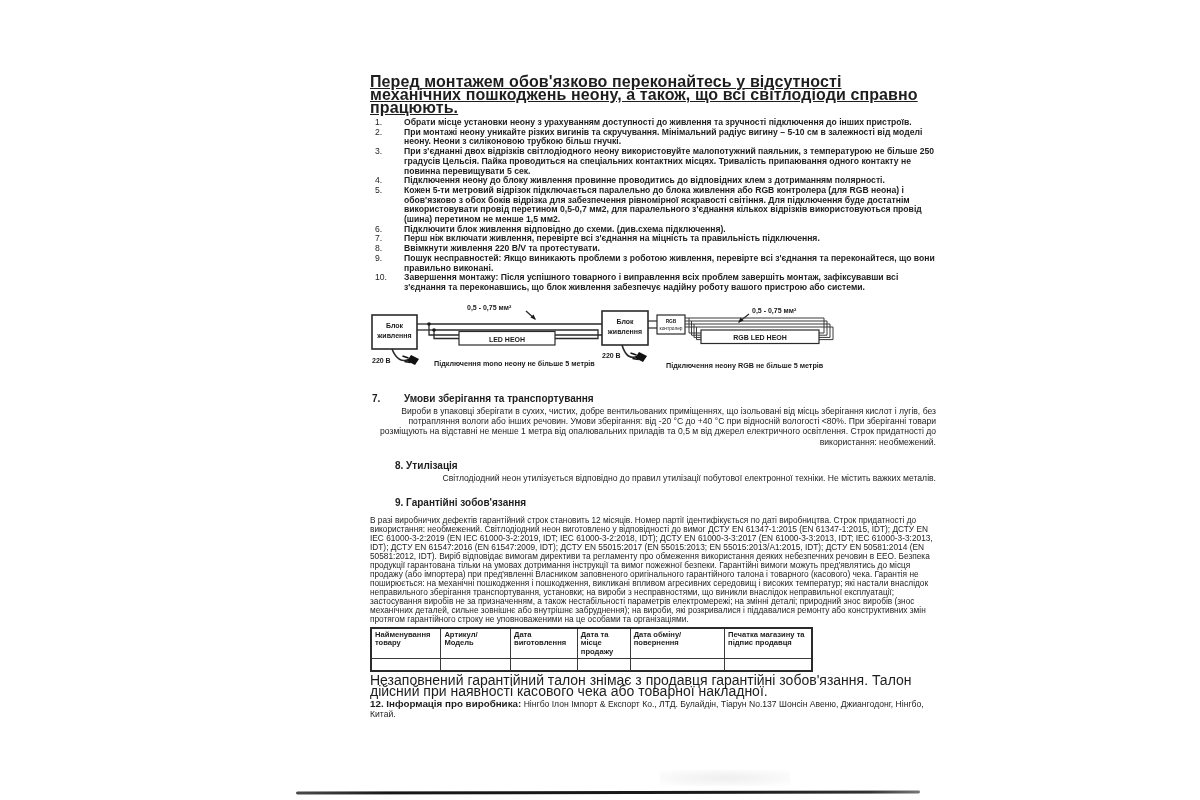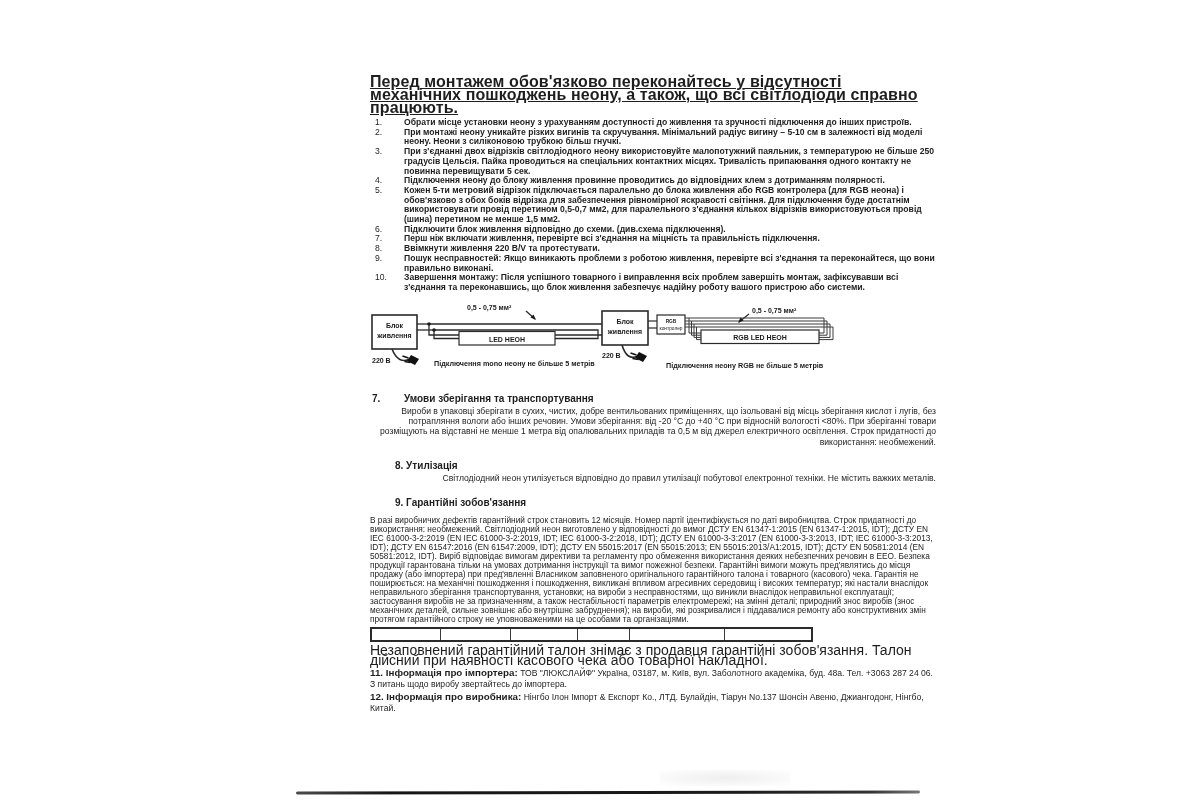--- a/index.html
+++ b/index.html
@@ -170,36 +170,40 @@
   <table class="gtable">
     <colgroup>
       <col style="width:70px">
         <col style="width:70px">
         <col style="width:67px">
       <col style="width:53px">
         <col style="width:95px">
         <col style="width:88px">
     </colgroup>
     <tbody>
+        <tr>
+      <th>Найменування товару</th>
+      <th>Артикул/Модель</th>
+      <th>Дата виготовлення</th>
+      <th>Дата та місце продажу</th>
+      <th>Дата обміну/повернення</th>
+      <th>Печатка магазину та підпис продавця</th>
+    </tr>
     <tr>
       <td></td>
       <td></td>
       <td></td>
       <td></td>
       <td></td>
       <td></td>
     </tr>
   </tbody>
     </table>
   <div class="note">Незаповнений гарантійний талон знімає з продавця гарантійні зобов'язання. Талон дійсний при наявності касового чека або товарної накладної.</div>
 
-  <div class="inline-sec">
-    <b>11. Інформація про імпортера:</b>
-    <span>ТОВ "ЛЮКСЛАЙФ" Україна, 03187, м. Київ, вул. Заболотного академіка, буд. 48а. Тел. +3063 287 24 06. З питань щодо виробу звертайтесь до імпортера.</span>
-  </div>
 
   <div class="inline-sec">
     <b>12. Інформація про виробника:</b>
     <span>Нінгбо Ілон Імпорт &amp; Експорт Ко., ЛТД. Булайдін, Тіарун No.137 Шонсін Авеню, Джиангодонг, Нінгбо, Китай.</span>
   </div>
 
 </div>
 
 <div class="scan-smudge"></div>
 <div class="scan-line"></div>

